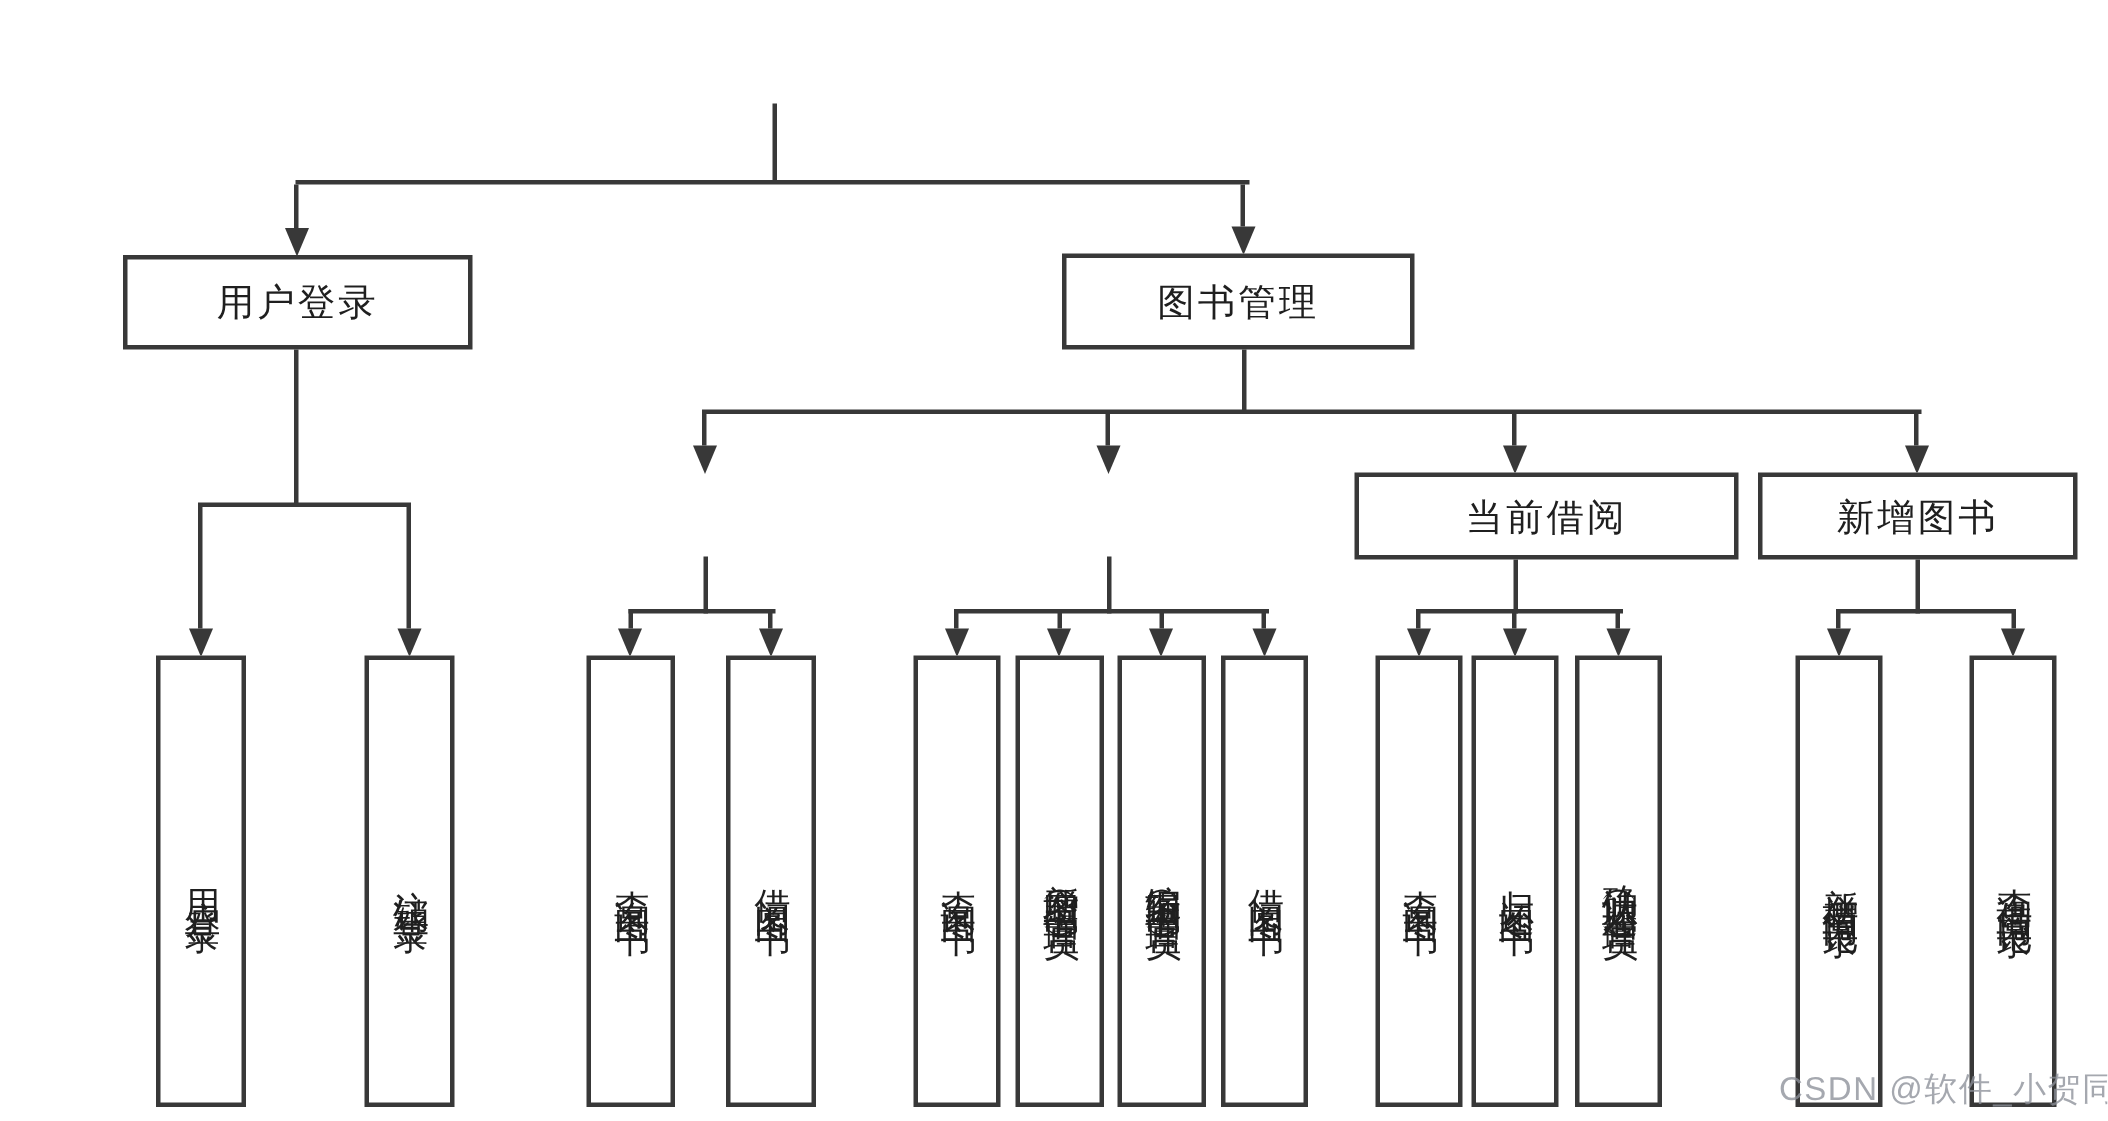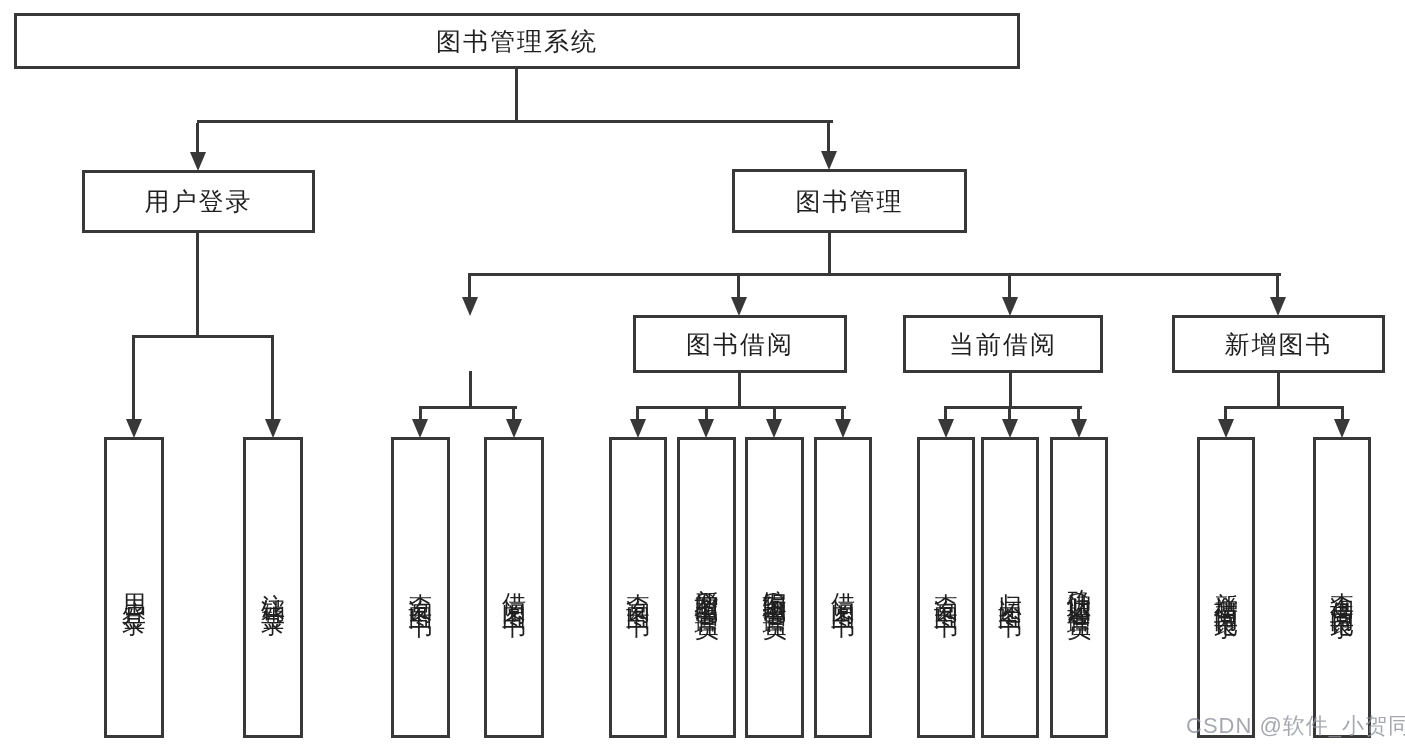--- a/index.html
+++ b/index.html
@@ -57,37 +57,34 @@
     letter-spacing: 1px;
     z-index: 6;
     white-space: nowrap;
   }
 </style>
 </head>
 <body>
 
 <div id="stage">
 
-  <div class="box" style="left:14px; top:13px; width:1006px; height:56px;">
-    <span>图书管理系统</span>
-  </div>
 
   <div class="vline" style="left:515px; top:69px; width:3px; height:51px;"></div>
   <div class="hline" style="left:197px; top:120px; width:636px; height:3px;"></div>
 
   <div class="vline" style="left:196px; top:123px; width:3px; height:29px;"></div>
   <div class="arrowhead" style="left:190px; top:152px;"></div>
 
   <div class="vline" style="left:827px; top:123px; width:3px; height:28px;"></div>
   <div class="arrowhead" style="left:821px; top:151px;"></div>
 
   <div class="box" style="left:82px; top:170px; width:233px; height:63px;">
     <span>用户登录</span>
   </div>
-  <div class="box" style="left:732px; top:169px; width:235px; height:64px;">
+  <div class="box" style="left:708px; top:169px; width:235px; height:64px;">
     <span>图书管理</span>
   </div>
 
   <div class="vline" style="left:196px; top:231px; width:3px; height:107px;"></div>
   <div class="hline" style="left:132px; top:335px; width:142px; height:3px;"></div>
   <div class="vline" style="left:132px; top:338px; width:3px; height:81px;"></div>
   <div class="arrowhead" style="left:126px; top:419px;"></div>
   <div class="vline" style="left:271px; top:338px; width:3px; height:81px;"></div>
   <div class="arrowhead" style="left:265px; top:419px;"></div>
 
@@ -96,24 +93,21 @@
 
   <div class="vline" style="left:468px; top:276px; width:3px; height:21px;"></div>
   <div class="arrowhead" style="left:462px; top:297px;"></div>
   <div class="vline" style="left:737px; top:276px; width:3px; height:21px;"></div>
   <div class="arrowhead" style="left:731px; top:297px;"></div>
   <div class="vline" style="left:1008px; top:276px; width:3px; height:21px;"></div>
   <div class="arrowhead" style="left:1002px; top:297px;"></div>
   <div class="vline" style="left:1276px; top:276px; width:3px; height:21px;"></div>
   <div class="arrowhead" style="left:1270px; top:297px;"></div>
 
-  <div class="box" style="left:633px; top:315px; width:214px; height:58px;">
-    <span>图书借阅</span>
-  </div>
-  <div class="box" style="left:903px; top:315px; width:200px; height:58px;">
+  <div class="box" style="left:903px; top:315px; width:256px; height:58px;">
     <span>当前借阅</span>
   </div>
   <div class="box" style="left:1172px; top:315px; width:213px; height:58px;">
     <span>新增图书</span>
   </div>
 
   <div class="vline" style="left:469px; top:371px; width:3px; height:38px;"></div>
   <div class="hline" style="left:419px; top:406px; width:98px; height:3px;"></div>
   <div class="vline" style="left:738px; top:371px; width:3px; height:38px;"></div>
   <div class="hline" style="left:636px; top:406px; width:210px; height:3px;"></div>

